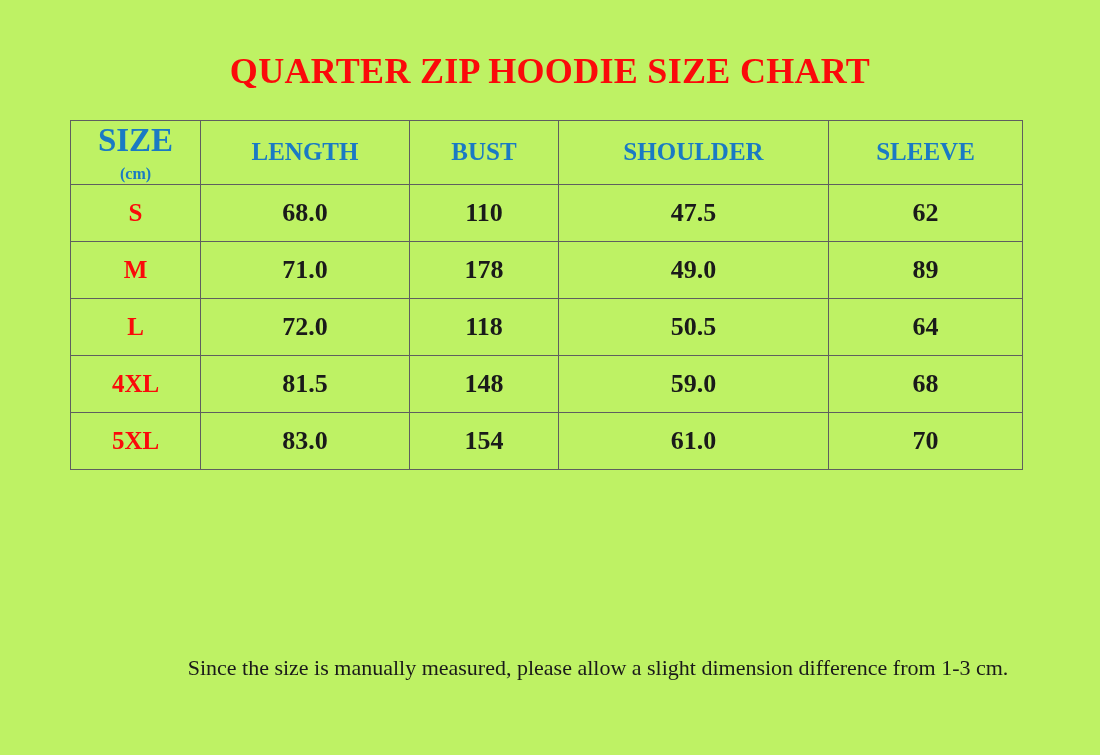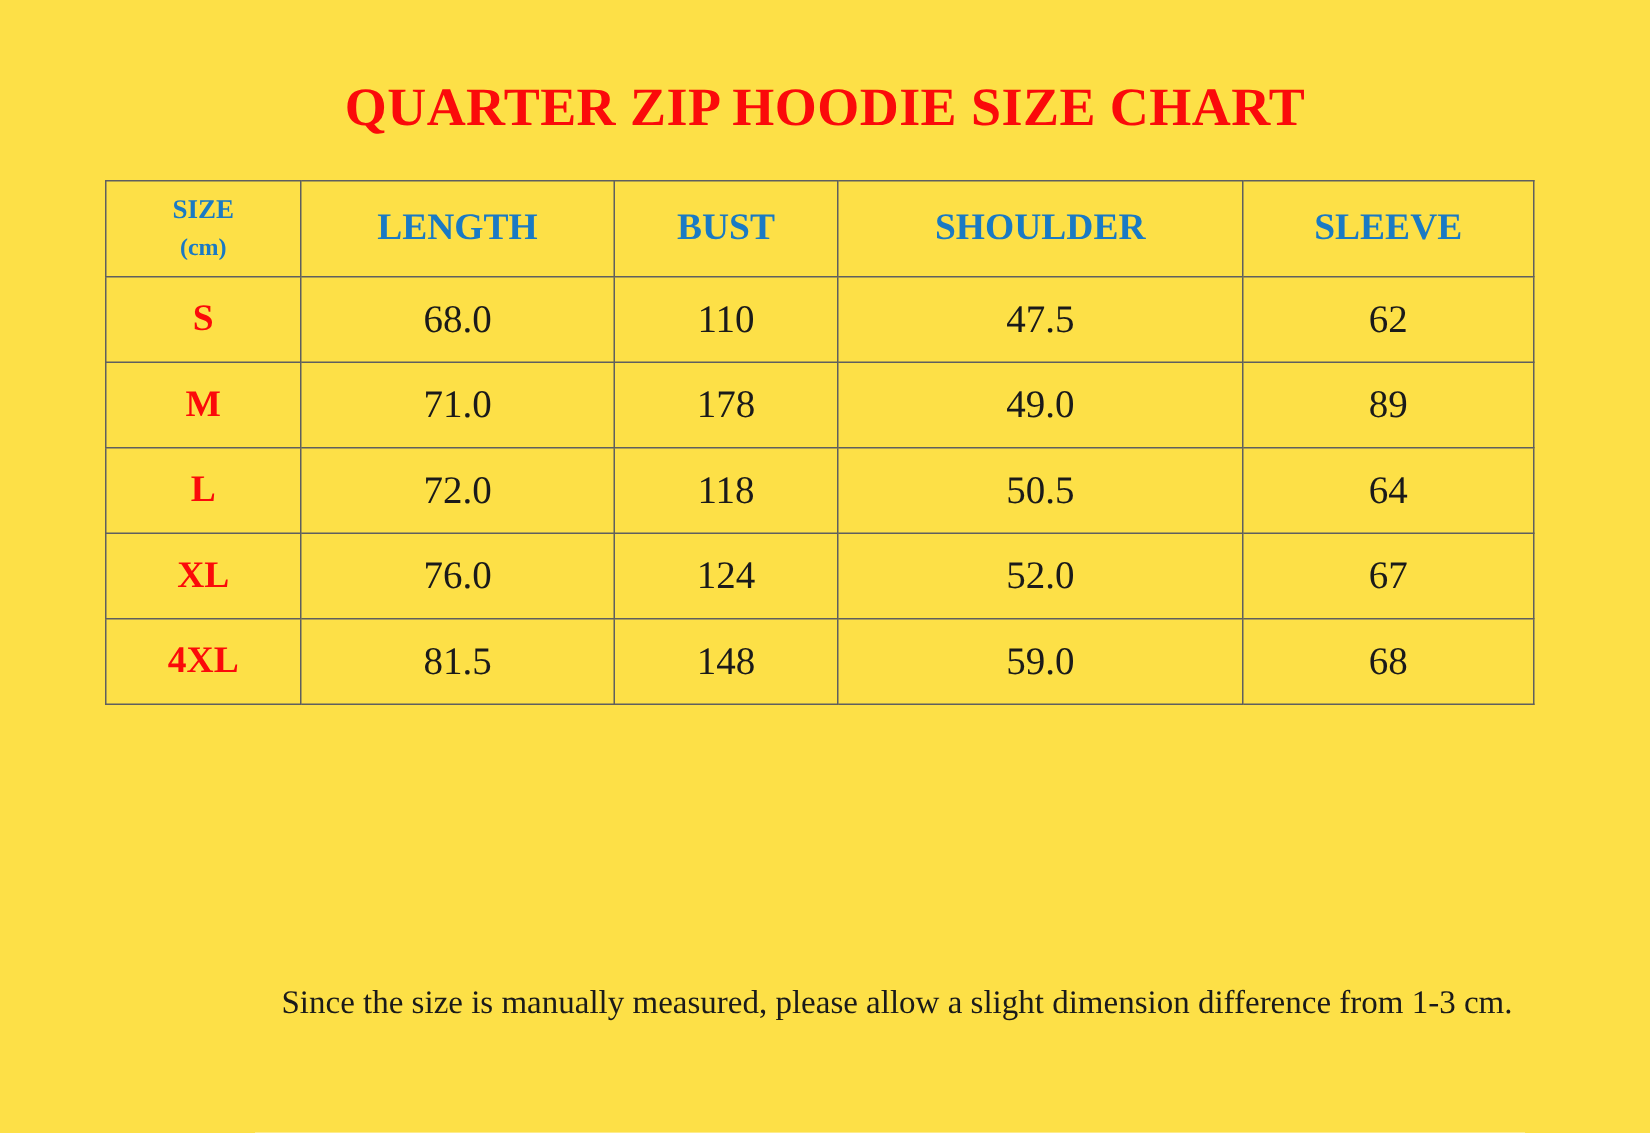--- a/index.html
+++ b/index.html
@@ -10,21 +10,21 @@
     width: 1100px;
     height: 755px;
     background: #ffffff;
     font-family: "Liberation Serif", "DejaVu Serif", serif;
     overflow: hidden;
   }
   .page {
     position: relative;
     width: 1100px;
     height: 755px;
-    background: #fde047;
+    background: #bef264;
   }
   .chart-title {
     position: absolute;
     left: 0;
     top: 50px;
     width: 1100px;
     text-align: center;
     font-family: "Liberation Serif", "DejaVu Serif", serif;
     font-weight: bold;
     font-size: 36px;
@@ -52,38 +52,38 @@
   }
   table.size-table thead th {
     height: 63px;
     color: #1a7ac4;
     font-weight: bold;
     font-size: 25px;
     line-height: 1.05;
   }
   .hdr-size-main {
     display: block;
-    font-size: 18px;
+    font-size: 33px;
     font-weight: bold;
     color: #1a7ac4;
     line-height: 1.1;
   }
   .hdr-size-sub {
     display: block;
     font-size: 16px;
     font-weight: bold;
     color: #1a7ac4;
     line-height: 1.05;
     margin-top: 8px;
   }
   table.size-table tbody td {
     height: 56px;
     font-size: 26px;
     color: #1a1a1a;
-    font-weight: normal;
+    font-weight: bold;
   }
   table.size-table tbody td.size-cell {
     color: #fb0a0a;
     font-weight: bold;
     font-size: 25px;
   }
   col.c-size    { width: 130px; }
   col.c-length  { width: 209px; }
   col.c-bust    { width: 149px; }
   col.c-shoulder{ width: 270px; }
@@ -145,32 +145,32 @@
           <td>89</td>
         </tr>
         <tr>
           <td class="size-cell">L</td>
           <td>72.0</td>
           <td>118</td>
           <td>50.5</td>
           <td>64</td>
         </tr>
         <tr>
-          <td class="size-cell">XL</td>
-          <td>76.0</td>
-          <td>124</td>
-          <td>52.0</td>
-          <td>67</td>
-        </tr>
-        <tr>
           <td class="size-cell">4XL</td>
           <td>81.5</td>
           <td>148</td>
           <td>59.0</td>
           <td>68</td>
+        </tr>
+        <tr>
+          <td class="size-cell">5XL</td>
+          <td>83.0</td>
+          <td>154</td>
+          <td>61.0</td>
+          <td>70</td>
         </tr>
       </tbody>
     </table>
   </div>
 
   <div class="footer-note">Since the size is manually measured, please allow a slight dimension difference from 1-3 cm.</div>
 
 </div>
 
 </body></html>

